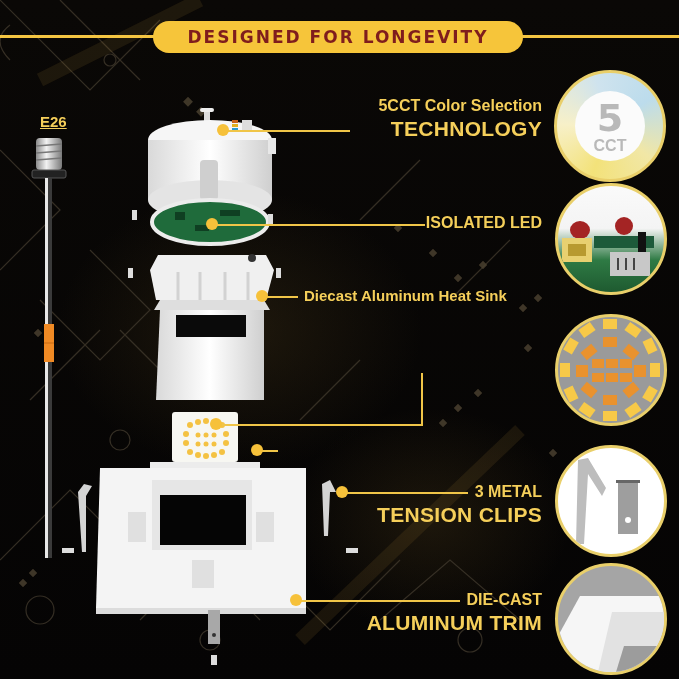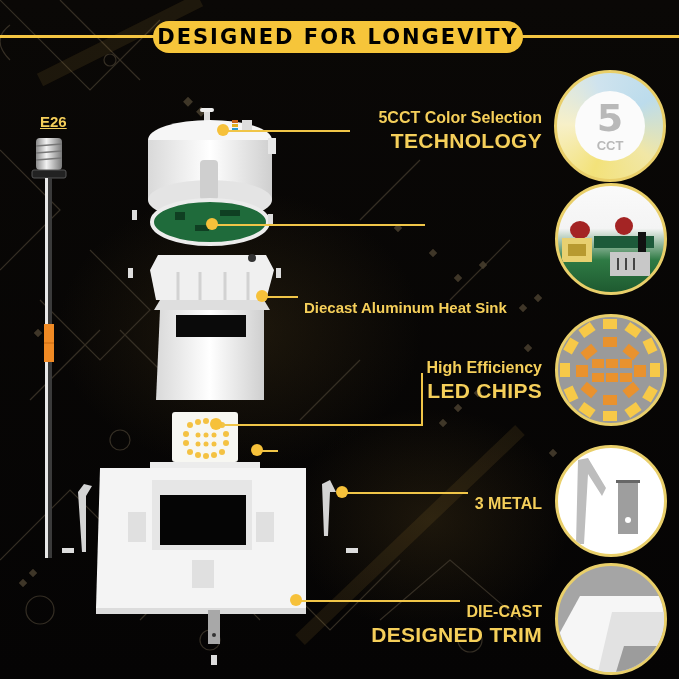--- a/index.html
+++ b/index.html
@@ -7,22 +7,22 @@
   .canvas { position:relative; width:679px; height:679px; overflow:hidden;
     background:
       radial-gradient(ellipse 260px 200px at 240px 330px, rgba(90,70,30,0.28), transparent 70%),
       radial-gradient(ellipse 200px 160px at 430px 520px, rgba(110,85,35,0.22), transparent 70%),
       linear-gradient(180deg,#0a0806 0%, #050404 100%); }
   svg.bg { position:absolute; left:0; top:0; }
   .abs { position:absolute; }
   .banner-line { position:absolute; left:0; top:35px; width:679px; height:3px; background:#f4c542; }
   .banner { position:absolute; left:153px; top:21px; width:370px; height:32px; background:#f6c53a; border-radius:16px;
     display:flex; align-items:center; justify-content:center; }
-  .banner span { font-family:"DejaVu Sans", sans-serif; font-weight:bold; font-size:21px; letter-spacing:2px; color:#000000; }
-  .lbl { position:absolute; color:#f5cf5a; font-family:"Liberation Sans", sans-serif; font-weight:bold; text-align:right; white-space:nowrap;margin-top:12px; }
+  .banner span { font-family:"DejaVu Sans", sans-serif; font-weight:bold; font-size:17px; letter-spacing:2px; color:#7f1d1d; }
+  .lbl { position:absolute; color:#f5cf5a; font-family:"Liberation Sans", sans-serif; font-weight:bold; text-align:right; white-space:nowrap; }
   .lbl.sm { font-size:16px; }
   .lbl.lg { font-size:21px; letter-spacing:0.3px; }
   .lbl.md { font-size:15px; text-align:right; }
   .line { position:absolute; background:#f0c548; height:2px; }
   .vline { position:absolute; background:#f0c548; width:2px; }
   .dot { position:absolute; width:12px; height:12px; border-radius:50%; background:#f6c13a; }
   .circle { position:absolute; width:112px; height:112px; border-radius:50%; border:3px solid #e9cf6a; overflow:hidden; box-sizing:border-box; }
   .e26 { position:absolute; left:40px; top:113px; color:#f5cf5a; font-weight:bold; font-size:15px;text-decoration:underline; }
 </style>
 </head>
@@ -212,33 +212,33 @@
   <div class="dot" style="left:336px;top:486px"></div>
 
   <div class="line" style="left:296px;top:600px;width:164px"></div>
   <div class="dot" style="left:290px;top:594px"></div>
 
   <div class="lbl md" style="left:304px;top:287px">Diecast Aluminum Heat Sink</div>
 
   <div class="lbl sm" style="right:137px;top:97px">5CCT Color Selection</div>
   <div class="lbl lg" style="right:137px;top:117px">TECHNOLOGY</div>
 
-
-  <div class="lbl sm" style="right:137px;top:347px">High Efficiency</div>
-  <div class="lbl lg" style="right:137px;top:367px">LED CHIPS</div>
+  <div class="lbl sm" style="right:137px;top:214px">ISOLATED LED</div>
+
 
   <div class="lbl sm" style="right:137px;top:483px">3 METAL</div>
+  <div class="lbl lg" style="right:137px;top:503px">TENSION CLIPS</div>
 
   <div class="lbl sm" style="right:137px;top:591px">DIE-CAST</div>
-  <div class="lbl lg" style="right:137px;top:611px">DESIGNED TRIM</div>
+  <div class="lbl lg" style="right:137px;top:611px">ALUMINUM TRIM</div>
 
   <div class="circle" style="left:554px;top:70px;background:conic-gradient(from 200deg,#f3e27a,#f7f0c8,#cfe3ee,#bcdcec,#f1e7a6,#f3e27a);">
     <div style="position:absolute;left:18px;top:18px;width:70px;height:70px;border-radius:50%;background:#fbfbfb;text-align:center;">
       <div style="font-family:'DejaVu Sans',sans-serif;font-weight:bold;font-size:38px;color:#b9b9b9;line-height:46px;margin-top:4px">5</div>
-      <div style="font-size:13px;color:#b9b9b9;font-weight:bold;line-height:10px">CCT</div>
+      <div style="font-size:16px;color:#b9b9b9;font-weight:bold;line-height:10px">CCT</div>
     </div>
   </div>
 
   <div class="circle" style="left:555px;top:183px;background:linear-gradient(180deg,#fafafa 0%,#f4f4f4 40%,#2e7a44 70%,#1e5a30 100%);">
     <svg width="106" height="106">
       <ellipse cx="22" cy="44" rx="10" ry="9" fill="#a42424"></ellipse>
         <ellipse cx="66" cy="40" rx="9" ry="9" fill="#a42424"></ellipse>
       <rect x="4" y="52" width="30" height="24" fill="#e8d070"></rect>
         <rect x="10" y="58" width="18" height="12" fill="#b89a30"></rect>
       <rect x="36" y="50" width="60" height="12" fill="#1d5a3a"></rect>

